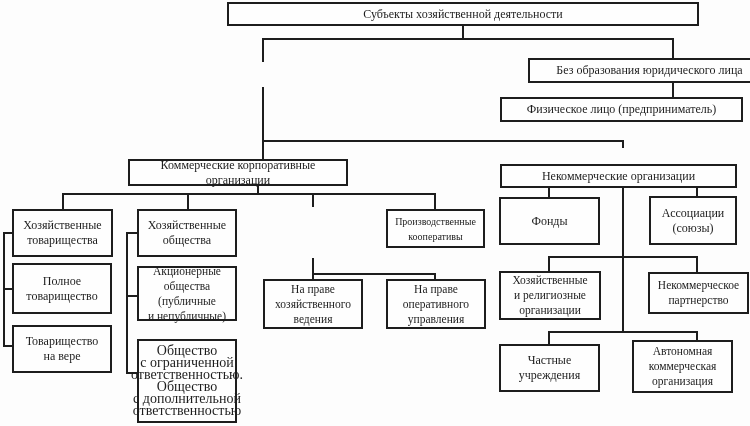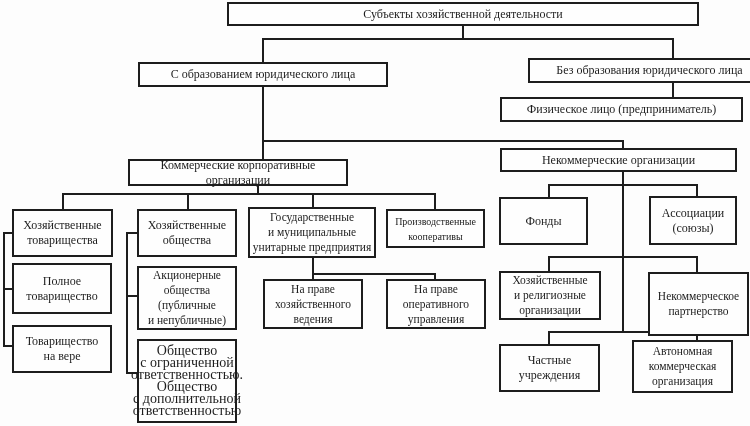--- a/index.html
+++ b/index.html
@@ -54,55 +54,51 @@
   <div class="ln" style="left:696px;top:186px;width:2px;height:10px"></div>
   <div class="ln" style="left:548px;top:256px;width:150px;height:2px"></div>
   <div class="ln" style="left:548px;top:258px;width:2px;height:13px"></div>
   <div class="ln" style="left:696px;top:258px;width:2px;height:14px"></div>
   <div class="ln" style="left:548px;top:331px;width:150px;height:2px"></div>
   <div class="ln" style="left:548px;top:333px;width:2px;height:11px"></div>
   <div class="ln" style="left:696px;top:333px;width:2px;height:7px"></div>
 
   <div class="box" style="left:227px;top:2px;width:472px;height:24px">Субъекты хозяйственной деятельности</div>
 
-  <div class="box" style="left:138px;top:62px;width:250px;height:25px">С образованием юридического лица</div>
 
   <div class="box" style="left:528px;top:58px;width:243px;height:25px">Без образования юридического лица</div>
 
   <div class="box" style="left:500px;top:97px;width:243px;height:25px">Физическое лицо (предприниматель)</div>
 
   <div class="box" style="left:128px;top:159px;width:220px;height:27px">Коммерческие корпоративные организации</div>
 
-  <div class="box" style="left:500px;top:148px;width:237px;height:24px">Некоммерческие организации</div>
+  <div class="box" style="left:500px;top:164px;width:237px;height:24px">Некоммерческие организации</div>
 
   <div class="box" style="left:12px;top:209px;width:101px;height:48px">Хозяйственные
 товарищества</div>
 
   <div class="box" style="left:137px;top:209px;width:100px;height:48px">Хозяйственные
 общества</div>
 
-  <div class="box fs115" style="left:248px;top:207px;width:128px;height:51px">Государственные
-и муниципальные
-унитарные предприятия</div>
 
   <div class="box fs113" style="left:386px;top:209px;width:99px;height:39px">Производственные
 кооперативы</div>
 
-  <div class="box" style="left:499px;top:197px;width:89px;height:48px">Фонды</div>
+  <div class="box" style="left:499px;top:197px;width:101px;height:48px">Фонды</div>
 
   <div class="box" style="left:649px;top:196px;width:88px;height:49px">Ассоциации
 (союзы)</div>
 
   <div class="box" style="left:12px;top:263px;width:100px;height:51px">Полное
 товарищество</div>
 
   <div class="box" style="left:12px;top:325px;width:100px;height:48px">Товарищество
 на вере</div>
 
-  <div class="box fs115" style="left:137px;top:266px;width:100px;height:64px">Акционерные
+  <div class="box fs115" style="left:137px;top:266px;width:100px;height:55px">Акционерные
 общества
 (публичные
 и непубличные)</div>
 
   <div class="box tight" style="left:137px;top:339px;width:100px;height:84px">Общество
 с ограниченной
 ответственностью.
 Общество
 с дополнительной
 ответственностью</div>
@@ -112,21 +108,21 @@
 ведения</div>
 
   <div class="box fs115" style="left:386px;top:279px;width:100px;height:50px">На праве
 оперативного
 управления</div>
 
   <div class="box fs115" style="left:499px;top:271px;width:102px;height:49px">Хозяйственные
 и религиозные
 организации</div>
 
-  <div class="box fs115" style="left:648px;top:272px;width:101px;height:64px">Некоммерческое
+  <div class="box fs115" style="left:648px;top:272px;width:101px;height:42px">Некоммерческое
 партнерство</div>
 
   <div class="box" style="left:499px;top:344px;width:101px;height:48px">Частные
 учреждения</div>
 
   <div class="box fs115" style="left:632px;top:340px;width:101px;height:53px">Автономная
 коммерческая
 организация</div>
 
 </div>

